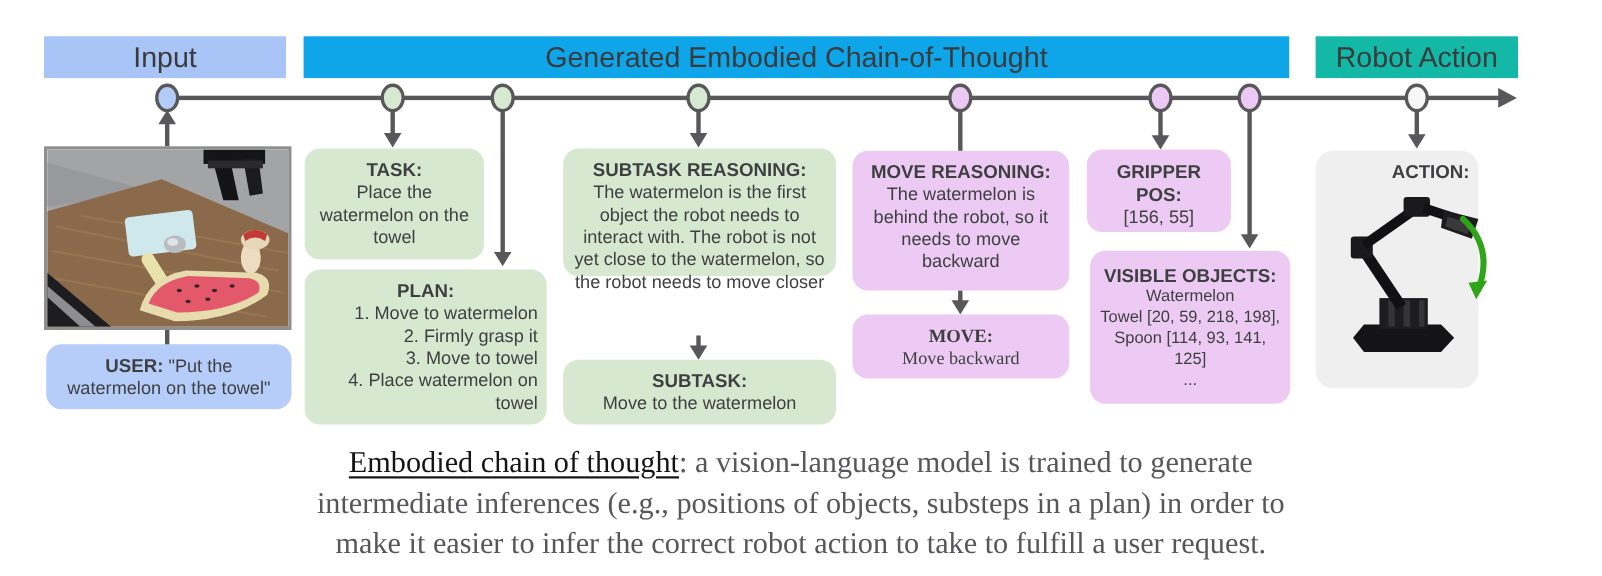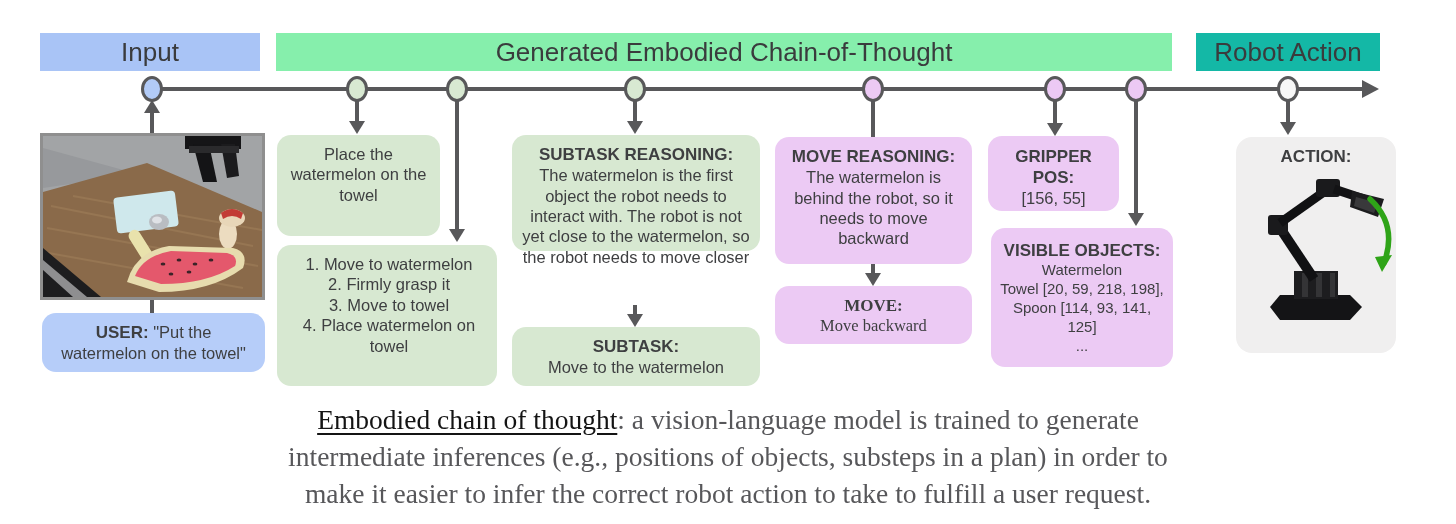--- a/index.html
+++ b/index.html
@@ -4,21 +4,21 @@
 <style>
   html,body{margin:0;padding:0;background:#ffffff;}
   .canvas{
     position:relative;width:1456px;height:524px;background:#ffffff;overflow:hidden;
     font-family:"Liberation Sans",sans-serif;color:#3e3f41;
   }
   
   .hdr{position:absolute;top:33px;height:38px;display:flex;align-items:center;justify-content:center;
        font-size:26px;font-weight:400;color:#3a3b3d;}
   .hdr-input{left:40px;width:220px;background:#a9c4f6;}
-  .hdr-gen{left:276px;width:896px;background:#86efac;}
+  .hdr-gen{left:276px;width:896px;background:#0ea5e9;}
   .hdr-robot{left:1196px;width:184px;background:#14b8a6;}
   
   .tl-line{position:absolute;left:152px;top:87px;width:1214px;height:4px;background:#58585a;}
   .tl-arrow-right{position:absolute;left:1362px;top:80px;width:0;height:0;
       border-left:17px solid #58585a;border-top:9px solid transparent;border-bottom:9px solid transparent;}
   .node{position:absolute;top:76px;width:22px;height:26px;border:3px solid #58585a;border-radius:50%;
         box-sizing:border-box;background:#fff;z-index:5;}
   .node.blue{background:#b2cbf7;}
   .node.green{background:#d8e9d2;}
   .node.pink{background:#ecc9f4;}
@@ -30,21 +30,21 @@
   .head-up{position:absolute;width:0;height:0;border-bottom:13px solid #58585a;
       border-left:8px solid transparent;border-right:8px solid transparent;}
   
   .box{position:absolute;box-sizing:border-box;padding:9px 8px;text-align:center;
        font-size:16.5px;line-height:1.24;}
   .box .title{font-weight:bold;font-size:17px;}
   .green-box{background:#d7e8d1;border-radius:14px;}
   .pink-box{background:#eccaf4;border-radius:14px;}
   .gray-box{background:#f0efef;border-radius:16px;}
   .blue-box{background:#b6cdf9;border-radius:14px;}
-  .plan-items{ text-align:center;padding-left:4px;}
+  .plan-items{ text-align:right;padding-left:4px;}
   .vo-body{font-size:15px;line-height:1.26;}
   
   .photo{position:absolute;left:40px;top:133px;width:225px;height:167px;box-sizing:border-box;
          border:3px solid #8f8f8f;}
   .user-box{left:42px;top:313px;width:223px;height:59px;display:flex;align-items:center;justify-content:center;padding:4px 10px;}
   
   .caption{position:absolute;left:0;right:0;top:401px;margin:auto;width:940px;text-align:center;
     font-family:"Liberation Serif",serif;font-size:27.5px;line-height:37px;color:#57575a;}
   .caption .lead{color:#141414;text-decoration:underline;text-underline-offset:4px;}
 </style>
@@ -150,24 +150,26 @@
     </svg>
   </div>
 
   <div class="box blue-box user-box">
     <div>
       <span class="title">USER:</span><span> "Put the watermelon on the towel"</span>
     </div>
   </div>
 
   <div class="box green-box" style="left:277px;top:135px;width:163px;height:101px;">
+    <div class="title">TASK:</div>
     <div>Place the watermelon on the towel</div>
   </div>
 
   <div class="box green-box" style="left:277px;top:245px;width:220px;height:141px;">
+    <div class="title">PLAN:</div>
     <div class="plan-items">
       <div>1. Move to watermelon</div>
       <div>2. Firmly grasp it</div>
       <div>3. Move to towel</div>
       <div>4. Place watermelon on towel</div>
     </div>
   </div>
 
   <div class="box green-box" style="left:512px;top:135px;width:248px;height:116px;">
     <div class="title">SUBTASK REASONING:</div>
@@ -197,21 +199,21 @@
   <div class="box pink-box" style="left:991px;top:228px;width:182px;height:139px;padding-top:12px;">
     <div class="title">VISIBLE OBJECTS:</div>
     <div class="vo-body">
       <div>Watermelon</div>
       <div>Towel [20, 59, 218, 198],</div>
       <div>Spoon [114, 93, 141, 125]</div>
       <div>...</div>
     </div>
   </div>
 
-  <div class="box gray-box" style="left:1236px;top:137px;width:160px;height:216px;">
+  <div class="box gray-box" style="left:1196px;top:137px;width:148px;height:216px;text-align:right;">
     <div class="title">ACTION:</div>
     <svg width="160" height="158" viewBox="0 0 160 150" style="margin-top:2px;">
       <g>
         <polygon points="36,122 106,122 118,134 106,147 36,147 26,134" fill="#141416"></polygon>
         <rect x="50" y="98" width="44" height="28" fill="#1d1d1f"></rect>
         <rect x="58" y="100" width="6" height="24" fill="#343436"></rect>
         <rect x="72" y="100" width="6" height="24" fill="#343436"></rect>
         <rect x="86" y="100" width="5" height="24" fill="#343436"></rect>
         <line x1="70" y1="106" x2="34" y2="52" stroke="#111113" stroke-width="10"></line>
         <rect x="24" y="42" width="20" height="20" rx="3" fill="#1a1a1c"></rect>

